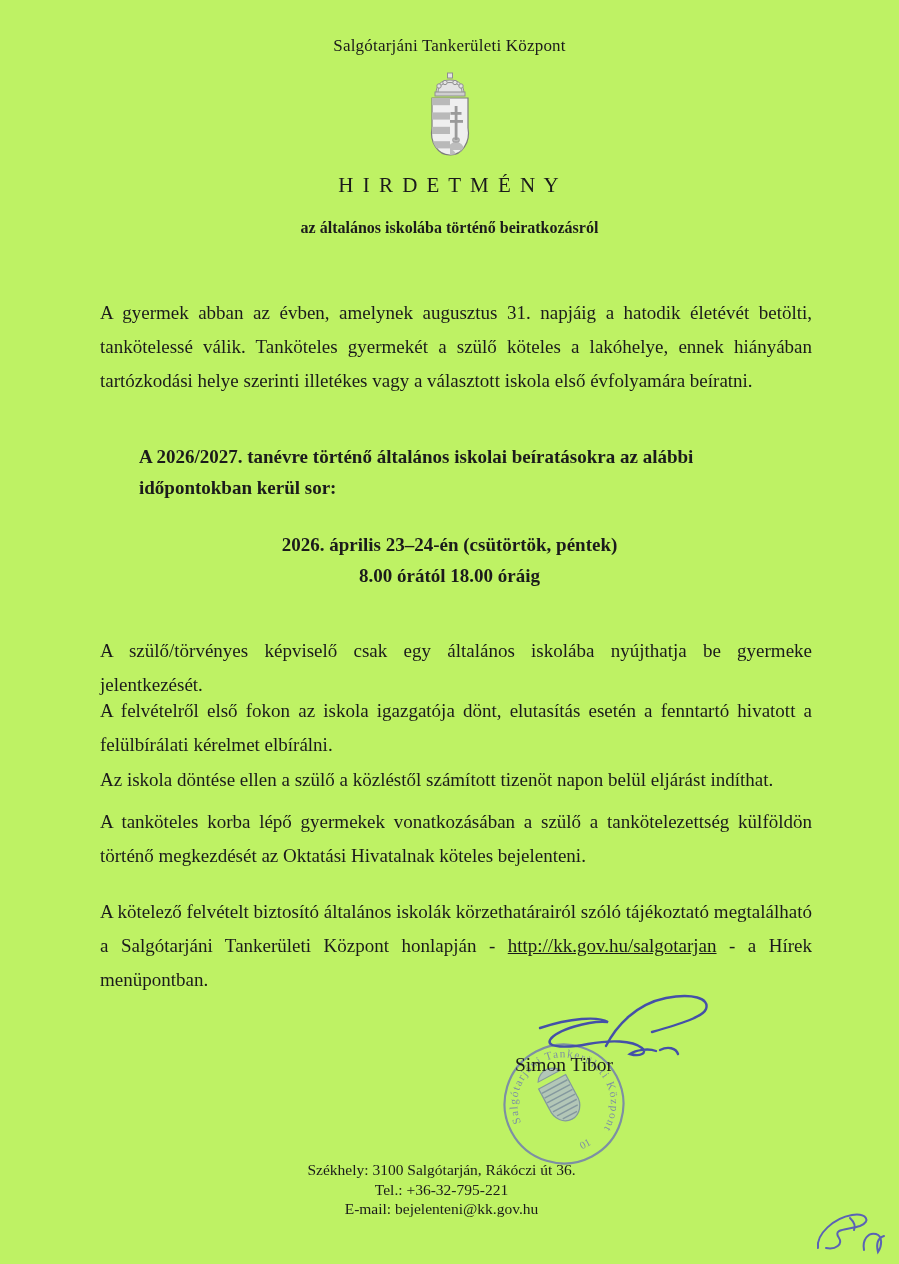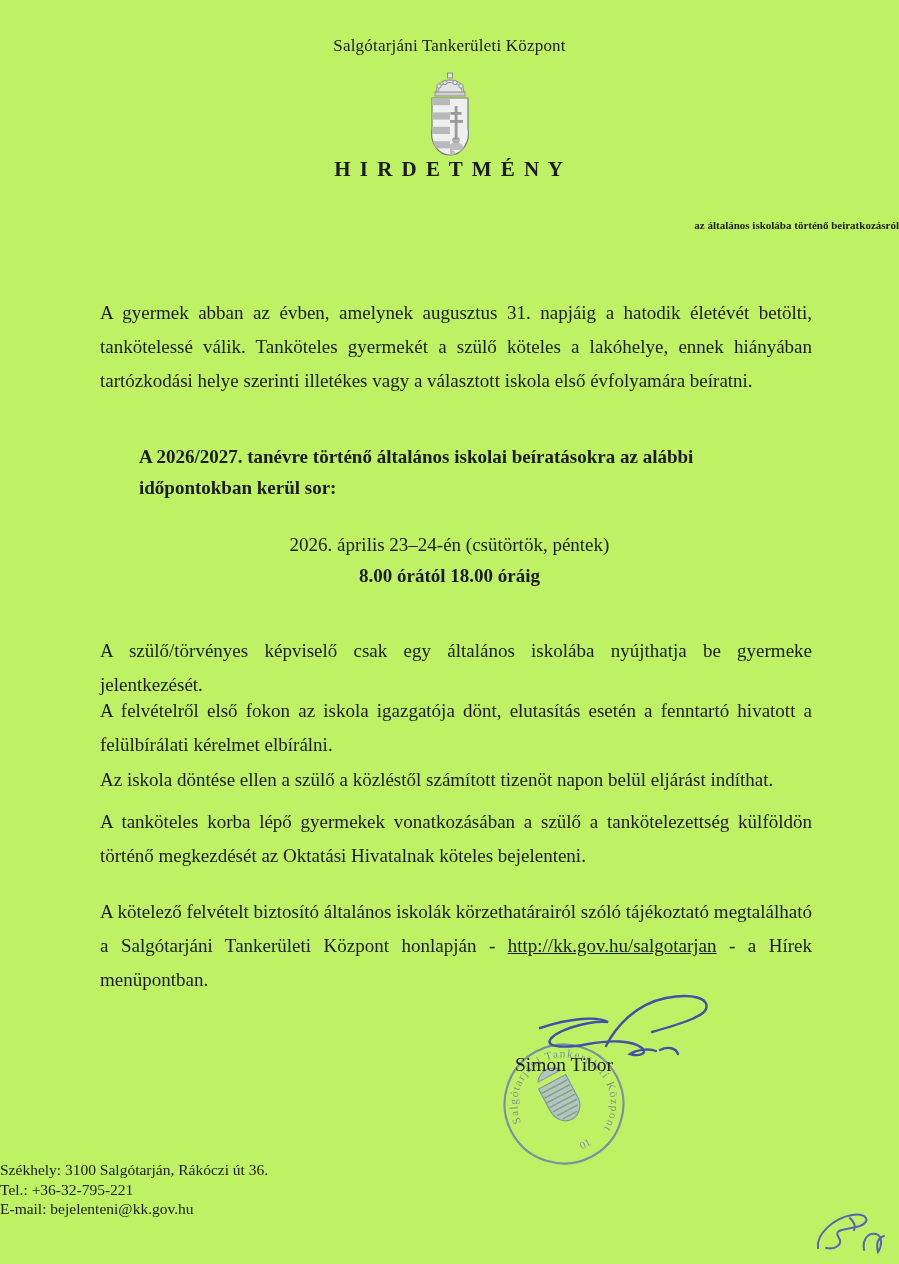--- a/index.html
+++ b/index.html
@@ -12,58 +12,58 @@
     color:#1b1b1b;
     overflow:hidden;
   }
   .abs { position:absolute; }
   .center { left:0; right:0; text-align:center; }
 
   .org-name { top:36px; font-size:17px; letter-spacing:0.2px; }
 
   .coat-wrap { top:72px; display:flex; justify-content:center; width:100%; }
 
-  .doc-title { top:157px; font-size:21px; font-weight:bold; letter-spacing:2px; }
-  .doc-subtitle { top:219px; font-size:11px; font-weight:bold;text-align:right; }
+  .doc-title { top:173px; font-size:21px; font-weight:normal; letter-spacing:2px; }
+  .doc-subtitle { top:219px; font-size:16px; font-weight:bold; }
 
   .para {
     left:100px; width:712px;
     font-size:19px; line-height:34px;
     text-align:justify;
   }
   .p1 { top:296px; }
   .p2 { top:618px;margin-top:16px; }
   .p3 { top:694px; }
   .p4 { top:763px; }
   .p5 { top:805px; }
   .p6 { top:895px; text-align:justify; text-justify:inter-word; }
 
   .schedule-heading {
     top:441px; left:139px; width:621px;
     font-size:19px; line-height:31px;
     font-weight:bold; text-align:left;
   }
-  .schedule-date { top:529px; font-size:19px; line-height:31px; font-weight:normal; }
+  .schedule-date { top:529px; font-size:19px; line-height:31px; font-weight:bold; }
   .schedule-time { top:560px; font-size:19px; line-height:31px; font-weight:bold; }
 
   .link {
     color:#1b1b1b; text-decoration:underline; cursor:pointer;
   }
 
   .sig-text {
     top:1052px; left:515px; width:230px;
     text-align:left; font-size:19.5px; line-height:26px;
     z-index:3;
   }
   .stamp { top:1032px; left:492px; z-index:1; opacity:0.9; }
   .signature-svg { top:988px; left:520px; z-index:2; }
 
   .footer {
     top:1160px; font-size:15.5px; line-height:19.5px;
-    text-align:left; left:0; right:16px;
+    text-align:center; left:0; right:16px;
   }
 
   .paraph { top:1198px; left:806px; }
 </style>
 </head>
 <body>
 
 <div class="page">
 
   <div class="abs center org-name">Salgótarjáni Tankerületi Központ</div>

